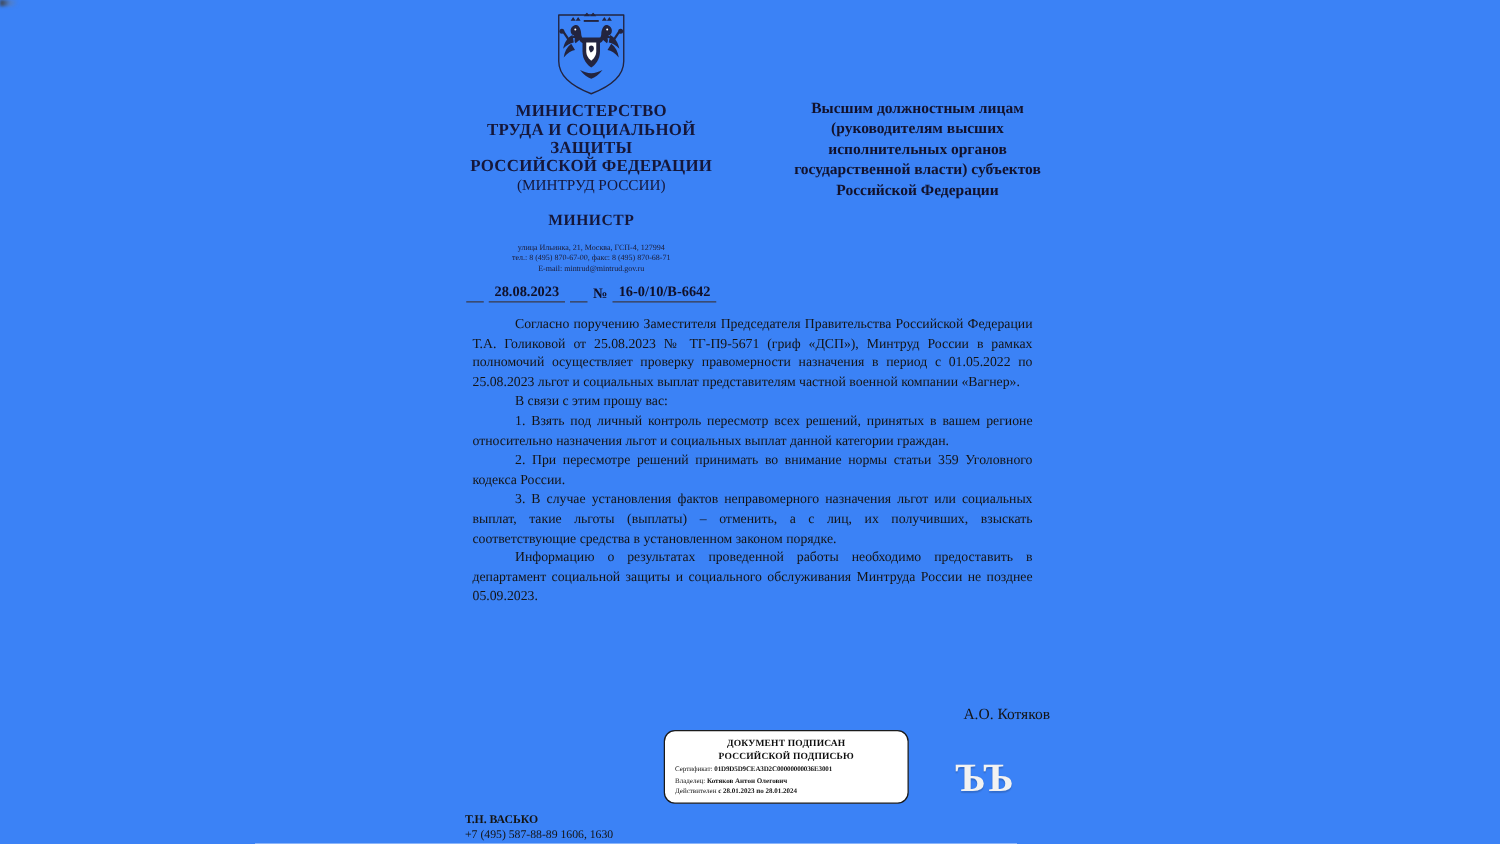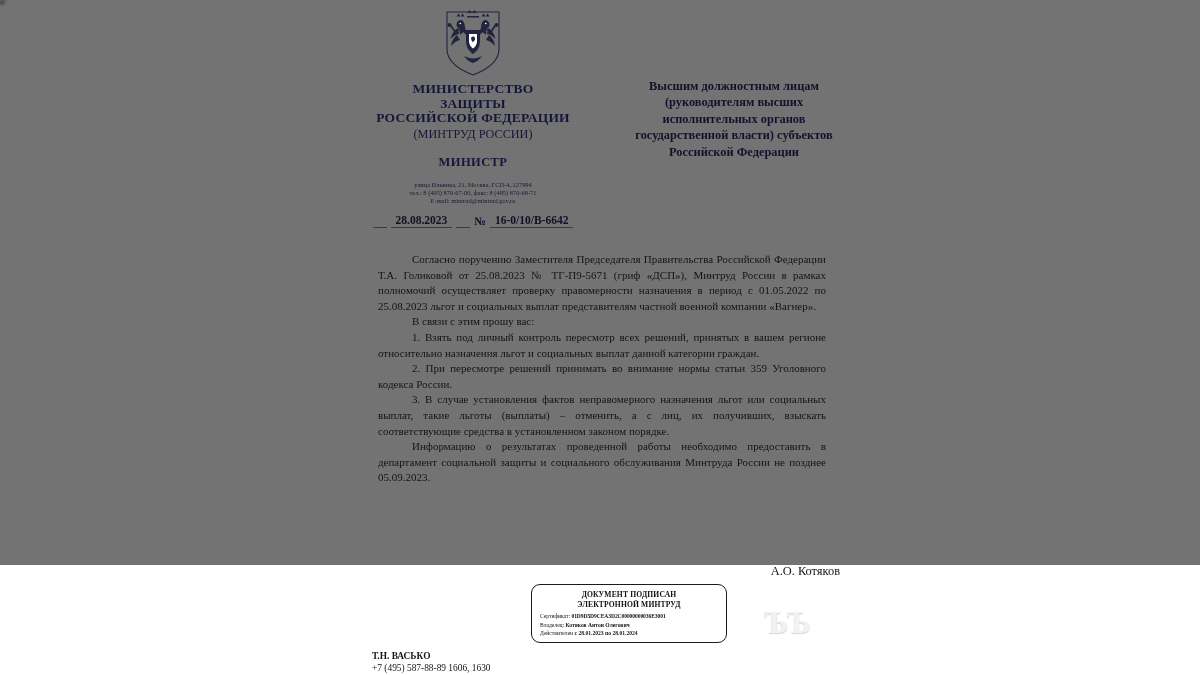--- a/index.html
+++ b/index.html
@@ -26,22 +26,22 @@
     height: 5px;
     background: linear-gradient(100deg, #3a3a3a 0%, rgba(120,120,120,0.35) 55%, rgba(255,255,255,0) 100%);
     filter: blur(1.2px);
   }
 
   .page {
     position: absolute;
     left: 0;
     top: 0;
     width: 1200px;
-    height: 565px;
-    background: #737373;
+    height: 675px;
+    background: #3b82f6;
   }
 
   
   .letterhead {
     position: absolute;
     left: 352px;
     top: 6px;
     width: 500px;
     display: flex;
     flex-direction: row;
@@ -259,20 +259,21 @@
 
           <path d="M22 44 l-8 -12 l3 -2 l8 12 z"></path>
           <circle cx="13" cy="30" r="4"></circle>
           <path d="M98 44 l8 -12 l-3 -2 l-8 12 z"></path>
           <circle cx="107" cy="30" r="4"></circle>
         </g>
       </svg>
 
       <div class="org-name">
         <div>МИНИСТЕРСТВО</div>
+        <div>ТРУДА И СОЦИАЛЬНОЙ</div>
         <div>ЗАЩИТЫ</div>
         <div>РОССИЙСКОЙ ФЕДЕРАЦИИ</div>
       </div>
 
       <div class="org-short">(МИНТРУД РОССИИ)</div>
 
       <div class="org-role">МИНИСТР</div>
 
       <div class="org-contacts">
         <div>улица Ильинка, 21, Москва, ГСП-4, 127994</div>
@@ -307,21 +308,21 @@
     <p>2. При пересмотре решений принимать во внимание нормы статьи 359 Уголовного кодекса России.</p>
     <p>3. В случае установления фактов неправомерного назначения льгот или социальных выплат, такие льготы (выплаты) – отменить, а с лиц, их получивших, взыскать соответствующие средства в установленном законом порядке.</p>
     <p>Информацию о результатах проведенной работы необходимо предоставить в департамент социальной защиты и социального обслуживания Минтруда России не позднее 05.09.2023.</p>
   </div>
 
   <div class="signature">А.О. Котяков</div>
 
   <div class="esign">
     <div class="esign-title">
       <div>ДОКУМЕНТ ПОДПИСАН</div>
-      <div>ЭЛЕКТРОННОЙ МИНТРУД</div>
+      <div>РОССИЙСКОЙ ПОДПИСЬЮ</div>
     </div>
     <div class="esign-rows">
       <div>
         <span class="k">Сертификат:</span>
         <span class="mono">01D9D5D9CEA3D2C00000000036E3001</span>
       </div>
       <div>
         <span class="k">Владелец:</span>
         <span class="v">Котяков Антон Олегович</span>
       </div>

